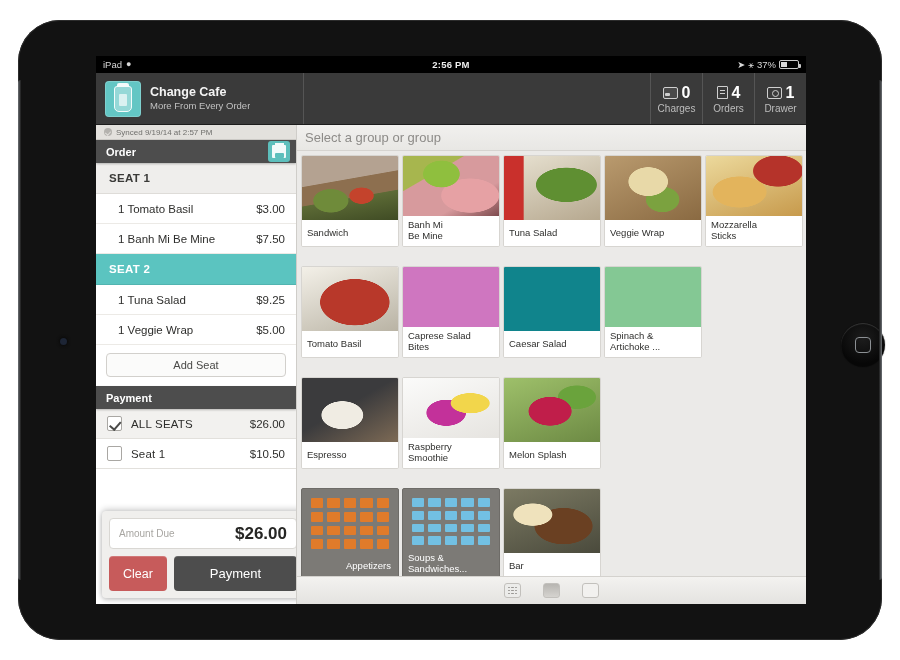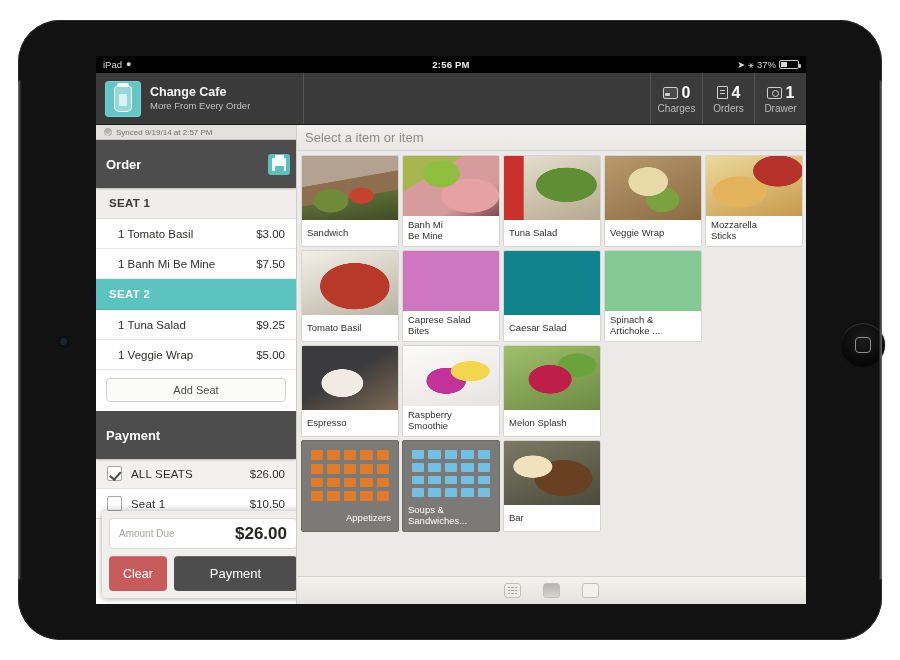--- a/index.html
+++ b/index.html
@@ -145,23 +145,23 @@
   }
   #synced .chk {
     width: 8px; height: 8px; border-radius: 50%; background: #b4b2ae;
     position: relative; flex: none;
   }
   #synced .chk::after {
     content:""; position:absolute; left:2px; top:1.7px; width:2.6px; height:4px;
     border:solid #e3e1dd; border-width:0 1.1px 1.1px 0; transform:rotate(42deg);
   }
   .sec-head {
-    height: 48px; background: #4d4d4d; color: #fff;
+    height: 23px; background: #4d4d4d; color: #fff;
     display: flex; align-items: center; justify-content: space-between;
-    padding: 0 6px 0 10px; font-size: 13px; font-weight: bold;
+    padding: 0 6px 0 10px; font-size: 11px; font-weight: bold;
     box-shadow: 0 1px 2px rgba(0,0,0,.25);
   }
   .sec-head.shadowed { position: relative; }
   .sec-head.shadowed::after {
     content:""; position:absolute; right:-8px; top:0; bottom:0; width:8px;
     background: linear-gradient(to right, rgba(0,0,0,.33), rgba(0,0,0,0));
   }
   #print-btn {
     width: 22px; height: 21px; border-radius: 3px; background: #5dbfbc;
     position: relative; flex: none;
@@ -240,21 +240,21 @@
   #grid-col {
     flex: 1; background: #ebeae8; display: flex; flex-direction: column;
     border-left: 1px solid #cfcdc9; position: relative;
   }
   #grid-title {
     height: 26px; display: flex; align-items: center; padding-left: 8px;
     font-size: 13px; color: #8d8b88;
     background: linear-gradient(#f1f0ee,#e8e7e4); border-bottom: 1px solid #d6d4d0;
   }
   #grid-area { flex: 1; padding: 4px 3px 0 4px; overflow: hidden; position: relative; }
-  .grid-row { display: flex; gap: 3px; margin-bottom: 3px; }
+  .grid-row { display: flex; gap: 3px; margin-bottom: 19px; }
   .tile {
     width: 98px; height: 92px; background: #fff;
     border: 1px solid #d7d5d1; border-radius: 2px;
     display: flex; flex-direction: column; overflow: hidden; position: relative;
   }
   .tile .thumb { flex: 1; background-size: cover; background-position: center; }
   .tile .cap {
     height: 26px; font-size: 9.5px; color: #2f2f2d; line-height: 1.18;
     padding: 3px 5px; display: flex; align-items: center;
     background: #fff;
@@ -459,21 +459,21 @@
             <span class="val">$26.00</span>
           </div>
           <div id="pay-buttons">
             <div id="clear-btn">Clear</div>
             <div id="payment-btn">Payment</div>
           </div>
         </div>
       </div>
 
       <div id="grid-col">
-        <div id="grid-title">Select a item or item</div>
+        <div id="grid-title">Select a group or group</div>
         <div id="grid-area">
             <div class="grid-row">
               <div class="tile">
                 <div class="thumb ph-sandwich"></div>
                 <div class="cap" style="white-space: pre-line;">Sandwich</div>
               </div>
               <div class="tile tall-cap">
                 <div class="thumb ph-banhmi"></div>
                 <div class="cap" style="white-space: pre-line;">Banh Mi
 Be Mine</div>

